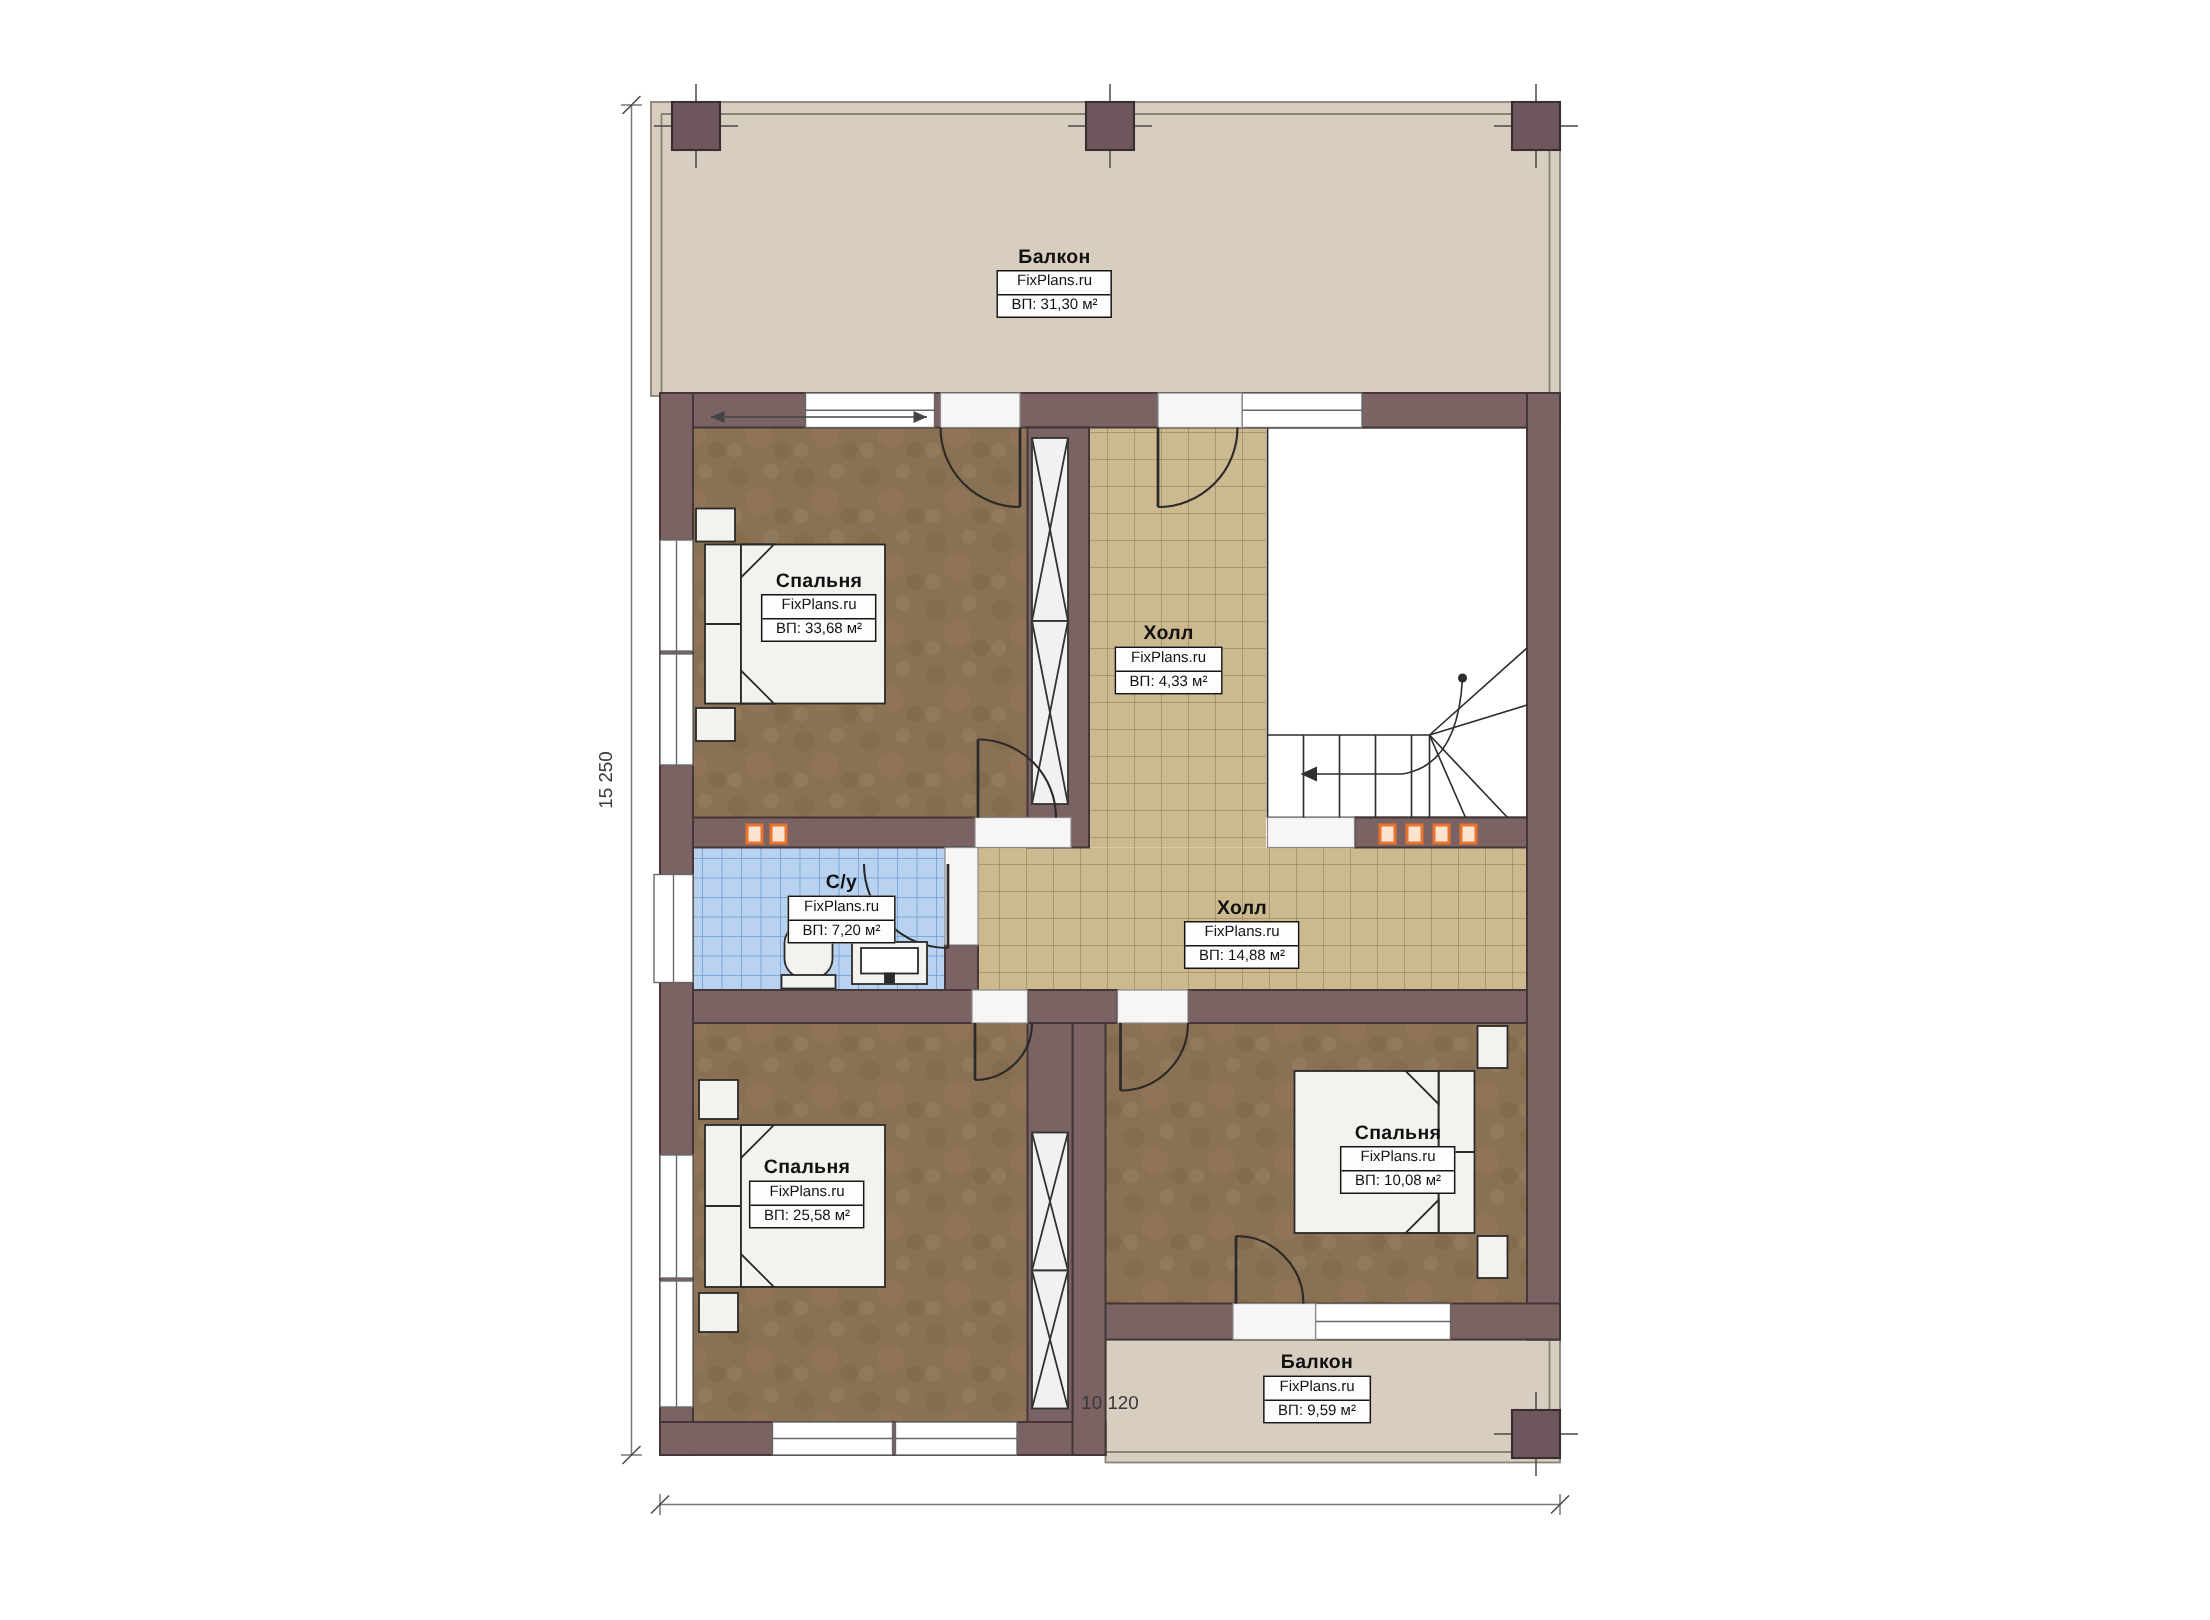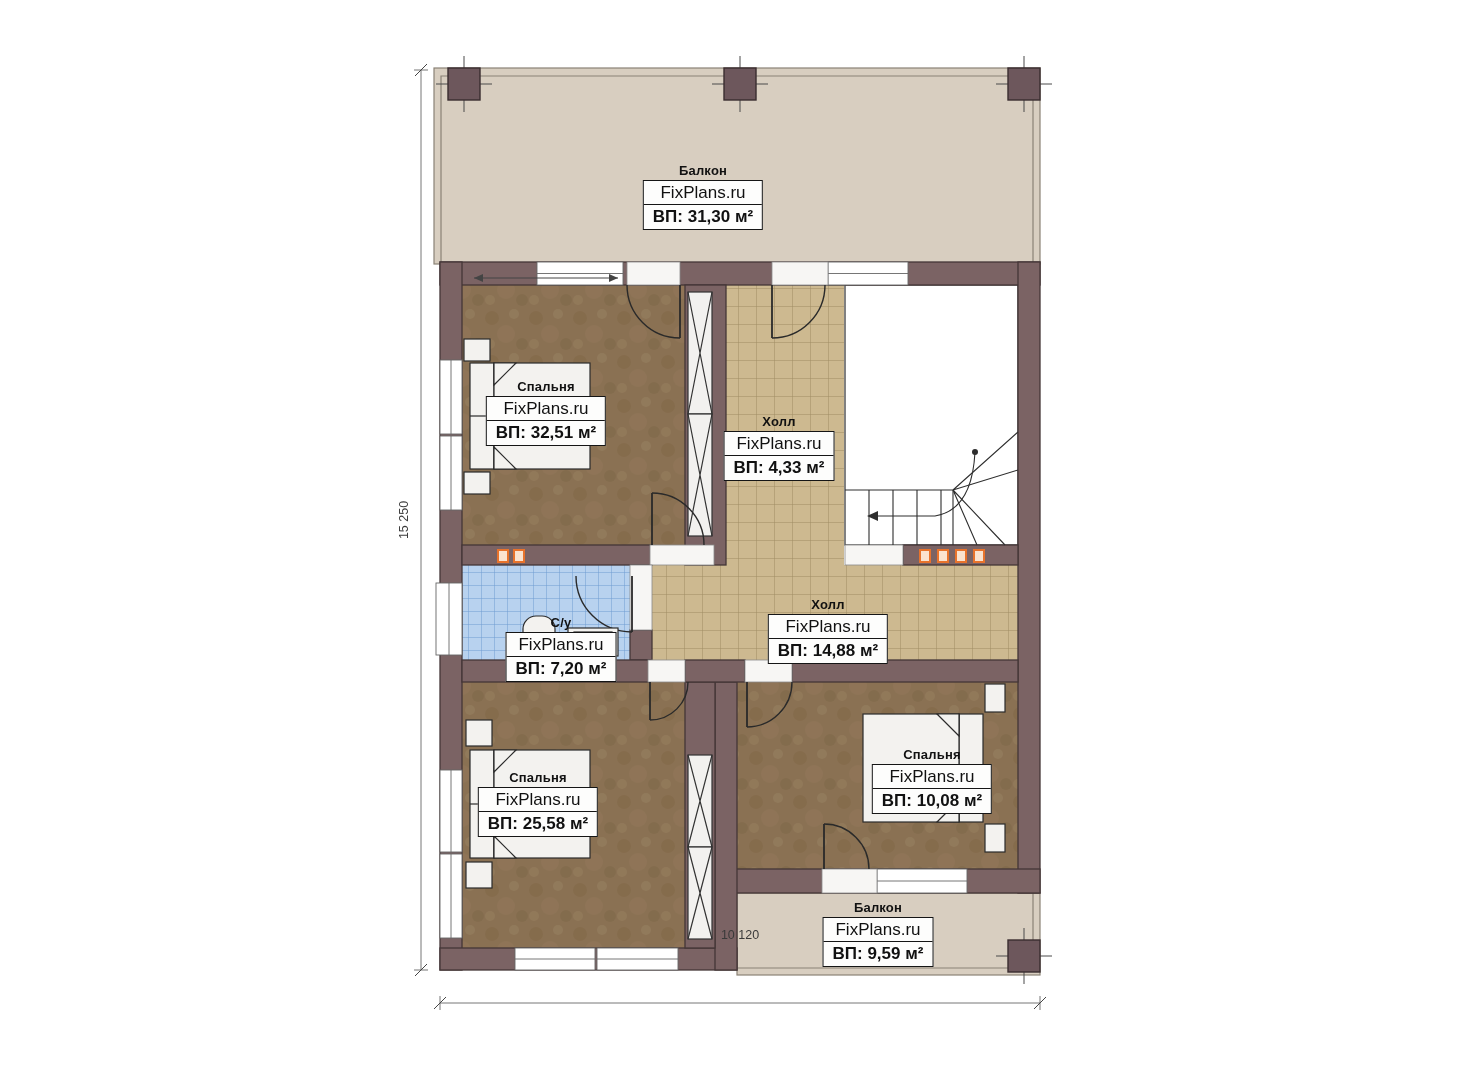--- a/index.html
+++ b/index.html
@@ -1,23 +1,23 @@
 <!DOCTYPE html>
 <html><head>
 <meta charset="utf-8">
 <style>
   html,body{margin:0;padding:0;background:#ffffff;}
   body{font-family:"Liberation Sans", sans-serif;}
   .canvas{position:relative;width:1234px;height:1080px;background:#fff;overflow:hidden;}
   .canvas svg{position:absolute;left:0;top:0;}
   .room-label{position:absolute;text-align:center;transform:translateX(-50%);color:#111;z-index:5;}
   .room-name{font-weight:bold;font-size:13px;margin-bottom:2px;letter-spacing:.2px;white-space:nowrap;}
-  .room-box{display:inline-block;background:#fdfdfc;border:1.6px solid #151515;font-size:17px;line-height:1.25;}
+  .room-box{display:inline-block;background:#fdfdfc;border:1.6px solid #151515;font-size:10px;line-height:1.25;}
   .room-src{padding:1px 9px;border-bottom:1.6px solid #151515;white-space:nowrap;}
-  .room-area{padding:1px 9px;white-space:nowrap;font-weight:bold;}
+  .room-area{padding:1px 9px;white-space:nowrap;}
   .dim{position:absolute;font-size:12.5px;color:#3a3a3a;z-index:5;white-space:nowrap;}
   .dim-v{left:404px;top:520px;transform:translate(-50%,-50%) rotate(-90deg);}
   .dim-h{left:740px;top:928px;transform:translateX(-50%);}
 </style>
 </head>
 <body>
 
 <div class="canvas">
 
   <svg width="1473" height="1080" viewBox="0 0 1473 1080">
@@ -243,33 +243,33 @@
     <div class="room-box">
       <div class="room-src">FixPlans.ru</div>
       <div class="room-area">ВП: 31,30 м²</div>
     </div>
   </div>
 
   <div class="room-label" style="left:546px;top:379px;">
     <div class="room-name">Спальня</div>
     <div class="room-box">
       <div class="room-src">FixPlans.ru</div>
-      <div class="room-area">ВП: 32,51 м²</div>
+      <div class="room-area">ВП: 33,68 м²</div>
     </div>
   </div>
 
   <div class="room-label" style="left:779px;top:414px;">
     <div class="room-name">Холл</div>
     <div class="room-box">
       <div class="room-src">FixPlans.ru</div>
       <div class="room-area">ВП: 4,33 м²</div>
     </div>
   </div>
 
-  <div class="room-label" style="left:561px;top:580px;margin-top:35px;">
+  <div class="room-label" style="left:561px;top:580px;">
     <div class="room-name">С/у</div>
     <div class="room-box">
       <div class="room-src">FixPlans.ru</div>
       <div class="room-area">ВП: 7,20 м²</div>
     </div>
   </div>
 
   <div class="room-label" style="left:828px;top:597px;">
     <div class="room-name">Холл</div>
     <div class="room-box">

